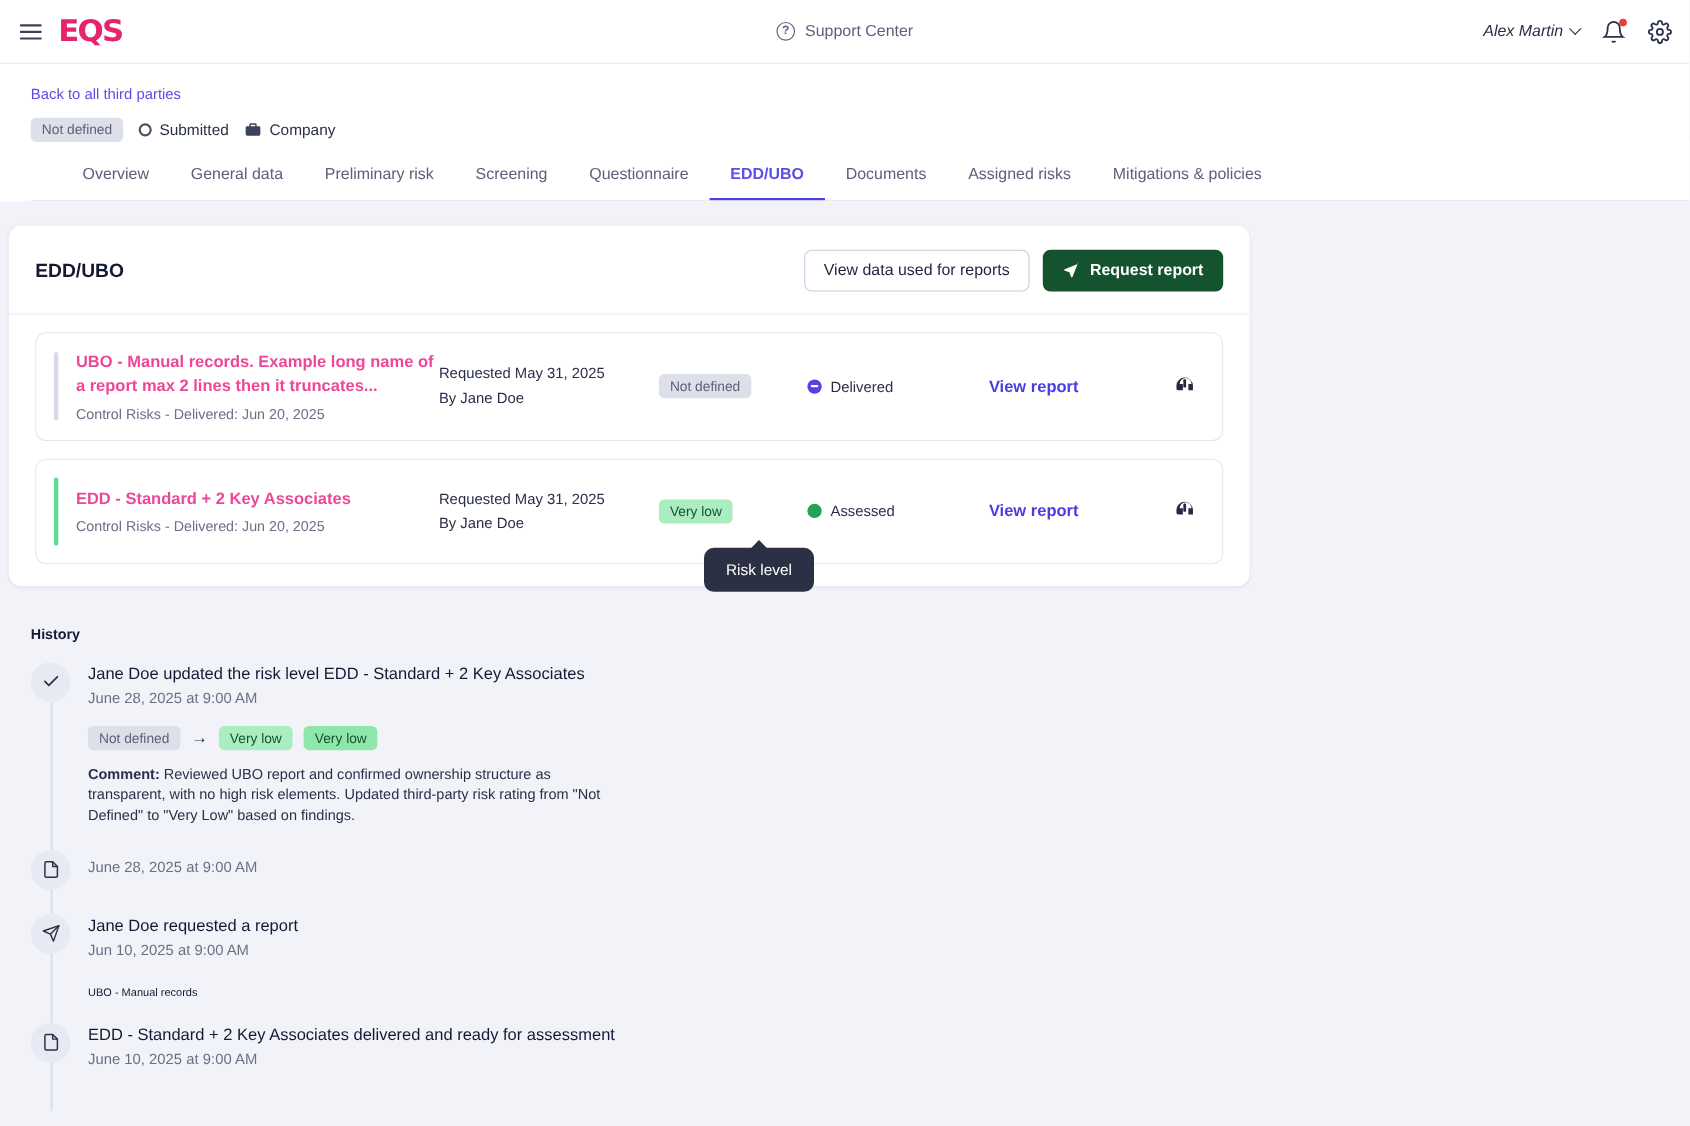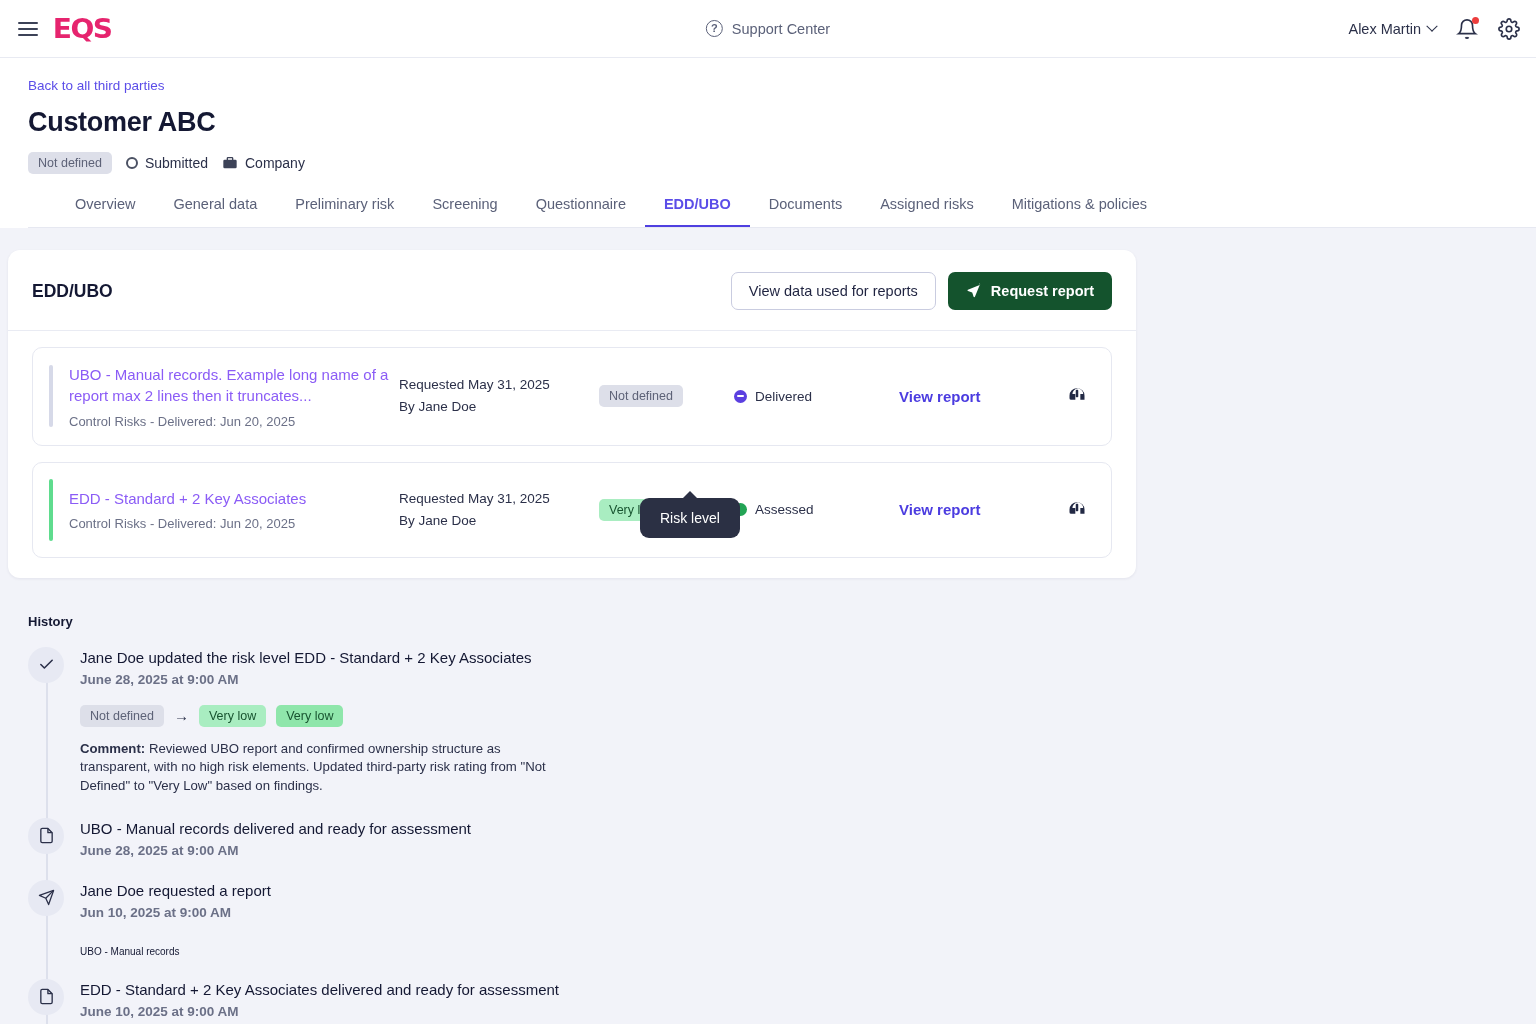--- a/index.html
+++ b/index.html
@@ -29,21 +29,21 @@
   .support {
     position: absolute; left: 50%; transform: translateX(-50%);
     display: flex; align-items: center; gap: 9px;
     color: #5b6179; font-size: 14.5px; cursor: pointer;
   }
   .qmark {
     width: 17px; height: 17px; border: 1.6px solid #5b6179; border-radius: 50%;
     font-size: 11px; line-height: 14px; text-align: center; font-weight: 700; color:#5b6179;
   }
   .topright {
-    margin-left: auto; display: flex; align-items: center; gap: 20px; padding-right: 16px;
+    margin-left: auto; display: flex; align-items: center; gap: 20px; padding-right: 16px; font-style: italic;
   }
   .username { display:flex; align-items:center; gap:7px; font-size: 14.5px; color:#2b3049; cursor:pointer; }
   .chev { width:8px; height:8px; border-right:1.8px solid #2b3049; border-bottom:1.8px solid #2b3049; transform: rotate(45deg) translate(-2px,-2px); }
   .bellwrap { position: relative; width: 22px; height: 22px; cursor:pointer; }
   .bell { width:22px; height:22px; }
   .dot { position:absolute; top:-1px; right:-1px; width:7px; height:7px; background:#ec3d3d; border-radius:50%; }
   .gear { width:22px; height:22px; cursor:pointer; }
 
   
   .pagehead { background:#fff; padding: 20px 0 0 28px; }
@@ -85,21 +85,21 @@
   }
   .divider { height:1px; background:#e9ebf3; margin: 20px -24px 0 -24px; }
 
   .rowcard {
     border:1px solid #e6e8f1; border-radius:10px;
     margin-top: 16px; padding: 16px 18px 16px 0;
     display:flex; align-items:center; position:relative;
   }
   .accent { width:4px; border-radius:3px; height:62px; margin: 0 16px 0 16px; flex:none; }
   .rowinfo { width: 330px; }
-  .rowtitle { font-size:15px; font-weight:400; color:#8b5cf6; line-height:1.42; }
+  .rowtitle { font-size:15px; font-weight:700; color:#ec4899; line-height:1.42; }
   .rowsub { font-size:13px; color:#6b7087; margin-top:7px; }
   .rowreq { width: 200px; font-size:13.5px; color:#2b3049; line-height:1.62; }
   .rowbadge { width: 135px; display:flex; }
   .chip-green { background:#a9edc1; color:#17532f; font-size:12.5px; padding:4px 10px; border-radius:5px; }
   .chip-green-2 { background:#8fe6ab; color:#17532f; font-size:12.5px; padding:4px 10px; border-radius:5px; }
   .rowstatus { width: 165px; display:flex; align-items:center; gap:8px; font-size:13.5px; color:#2b3049; }
   .st-dot { width:13px; height:13px; border-radius:50%; flex:none; display:flex; align-items:center; justify-content:center;}
   .st-dot .bar { width:7px; height:2px; background:#fff; border-radius:1px; }
   .viewreport { width: 150px; color:#4b3ce0; font-size:15px; font-weight:700; cursor:pointer; }
   .rowicon { margin-left:auto; margin-right:6px; cursor:pointer; }
@@ -121,21 +121,21 @@
   .historytitle { font-size:13px; font-weight:700; color:#141833; }
   .timeline { margin-top: 18px; position: relative; }
   .tl-line { position:absolute; left:18px; top: 22px; bottom: -40px; width:2px; background:#dde0ec; }
   .tlitem { display:flex; position:relative; margin-bottom: 22px; }
   .tlicon {
     width:36px; height:36px; border-radius:50%; background:#e7e9f3;
     display:flex; align-items:center; justify-content:center; flex:none; z-index:2;
   }
   .tlbody { margin-left:16px; padding-top:2px; }
   .tl-h { font-size:15px; color:#141833; }
-  .tl-t { font-size:13.5px; color:#6b7087; margin-top:6px;font-weight:bold; }
+  .tl-t { font-size:13.5px; color:#6b7087; margin-top:6px; }
   .diffrow { display:flex; align-items:center; gap:10px; margin-top:18px; }
   .arrow { font-size:15px; color:#2b3049; }
   .comment { font-size:13.2px; color:#2b3049; line-height:1.42; margin-top:13px; max-width:480px; filter: blur(0.35px); }
   .comment b { font-weight:700; }
   .tl-extra { font-size:10px; color:#141833; margin-top:26px; }
 </style>
 </head>
 <body>
 
 <div class="topbar">
@@ -165,21 +165,20 @@
     </div>
     <svg class="gear" viewBox="0 0 24 24" fill="none" stroke="#2b3049" stroke-width="1.8">
       <circle cx="12" cy="12" r="3"></circle>
       <path d="M19.4 15a1.65 1.65 0 0 0 .33 1.82l.06.06a2 2 0 1 1-2.83 2.83l-.06-.06a1.65 1.65 0 0 0-1.82-.33 1.65 1.65 0 0 0-1 1.51V21a2 2 0 1 1-4 0v-.09A1.65 1.65 0 0 0 9 19.4a1.65 1.65 0 0 0-1.82.33l-.06.06a2 2 0 1 1-2.83-2.83l.06-.06A1.65 1.65 0 0 0 4.6 15a1.65 1.65 0 0 0-1.51-1H3a2 2 0 1 1 0-4h.09A1.65 1.65 0 0 0 4.6 9a1.65 1.65 0 0 0-.33-1.82l-.06-.06a2 2 0 1 1 2.83-2.83l.06.06A1.65 1.65 0 0 0 9 4.6a1.65 1.65 0 0 0 1-1.51V3a2 2 0 1 1 4 0v.09a1.65 1.65 0 0 0 1 1.51 1.65 1.65 0 0 0 1.82-.33l.06-.06a2 2 0 1 1 2.83 2.83l-.06.06A1.65 1.65 0 0 0 19.4 9a1.65 1.65 0 0 0 1.51 1H21a2 2 0 1 1 0 4h-.09a1.65 1.65 0 0 0-1.51 1z"></path>
     </svg>
   </div>
 </div>
 
 <div class="pagehead">
   <div class="backlink">Back to all third parties</div>
-  <div class="title">Customer ABC</div>
   <div class="metarow">
     <span class="chip-grey">Not defined</span>
     <span class="meta-item">
       <i class="ring"></i>
       <span>Submitted</span>
     </span>
     <span class="meta-item">
       <svg width="16" height="16" viewBox="0 0 24 24" fill="#3c4257">
         <path d="M9 3h6a2 2 0 0 1 2 2v2h3a2 2 0 0 1 2 2v9a2 2 0 0 1-2 2H4a2 2 0 0 1-2-2V9a2 2 0 0 1 2-2h3V5a2 2 0 0 1 2-2zm0 4h6V5H9v2z"></path>
       </svg>
@@ -300,21 +299,20 @@
       </div>
 
       <div class="tlitem">
         <div class="tlicon">
           <svg width="17" height="17" viewBox="0 0 24 24" fill="none" stroke="#2b3049" stroke-width="1.9" stroke-linejoin="round">
               <path d="M14 2H6a2 2 0 0 0-2 2v16a2 2 0 0 0 2 2h12a2 2 0 0 0 2-2V8z"></path>
               <path d="M14 2v6h6"></path>
             </svg>
         </div>
         <div class="tlbody">
-          <div class="tl-h">UBO - Manual records delivered and ready for assessment</div>
           <div class="tl-t">June 28, 2025 at 9:00 AM</div>
         </div>
       </div>
 
       <div class="tlitem">
         <div class="tlicon">
           <svg width="17" height="17" viewBox="0 0 24 24" fill="none" stroke="#2b3049" stroke-width="1.8" stroke-linejoin="round">
               <path d="M22 2 11 13"></path>
               <path d="M22 2 15 22l-4-9-9-4z"></path>
             </svg>

